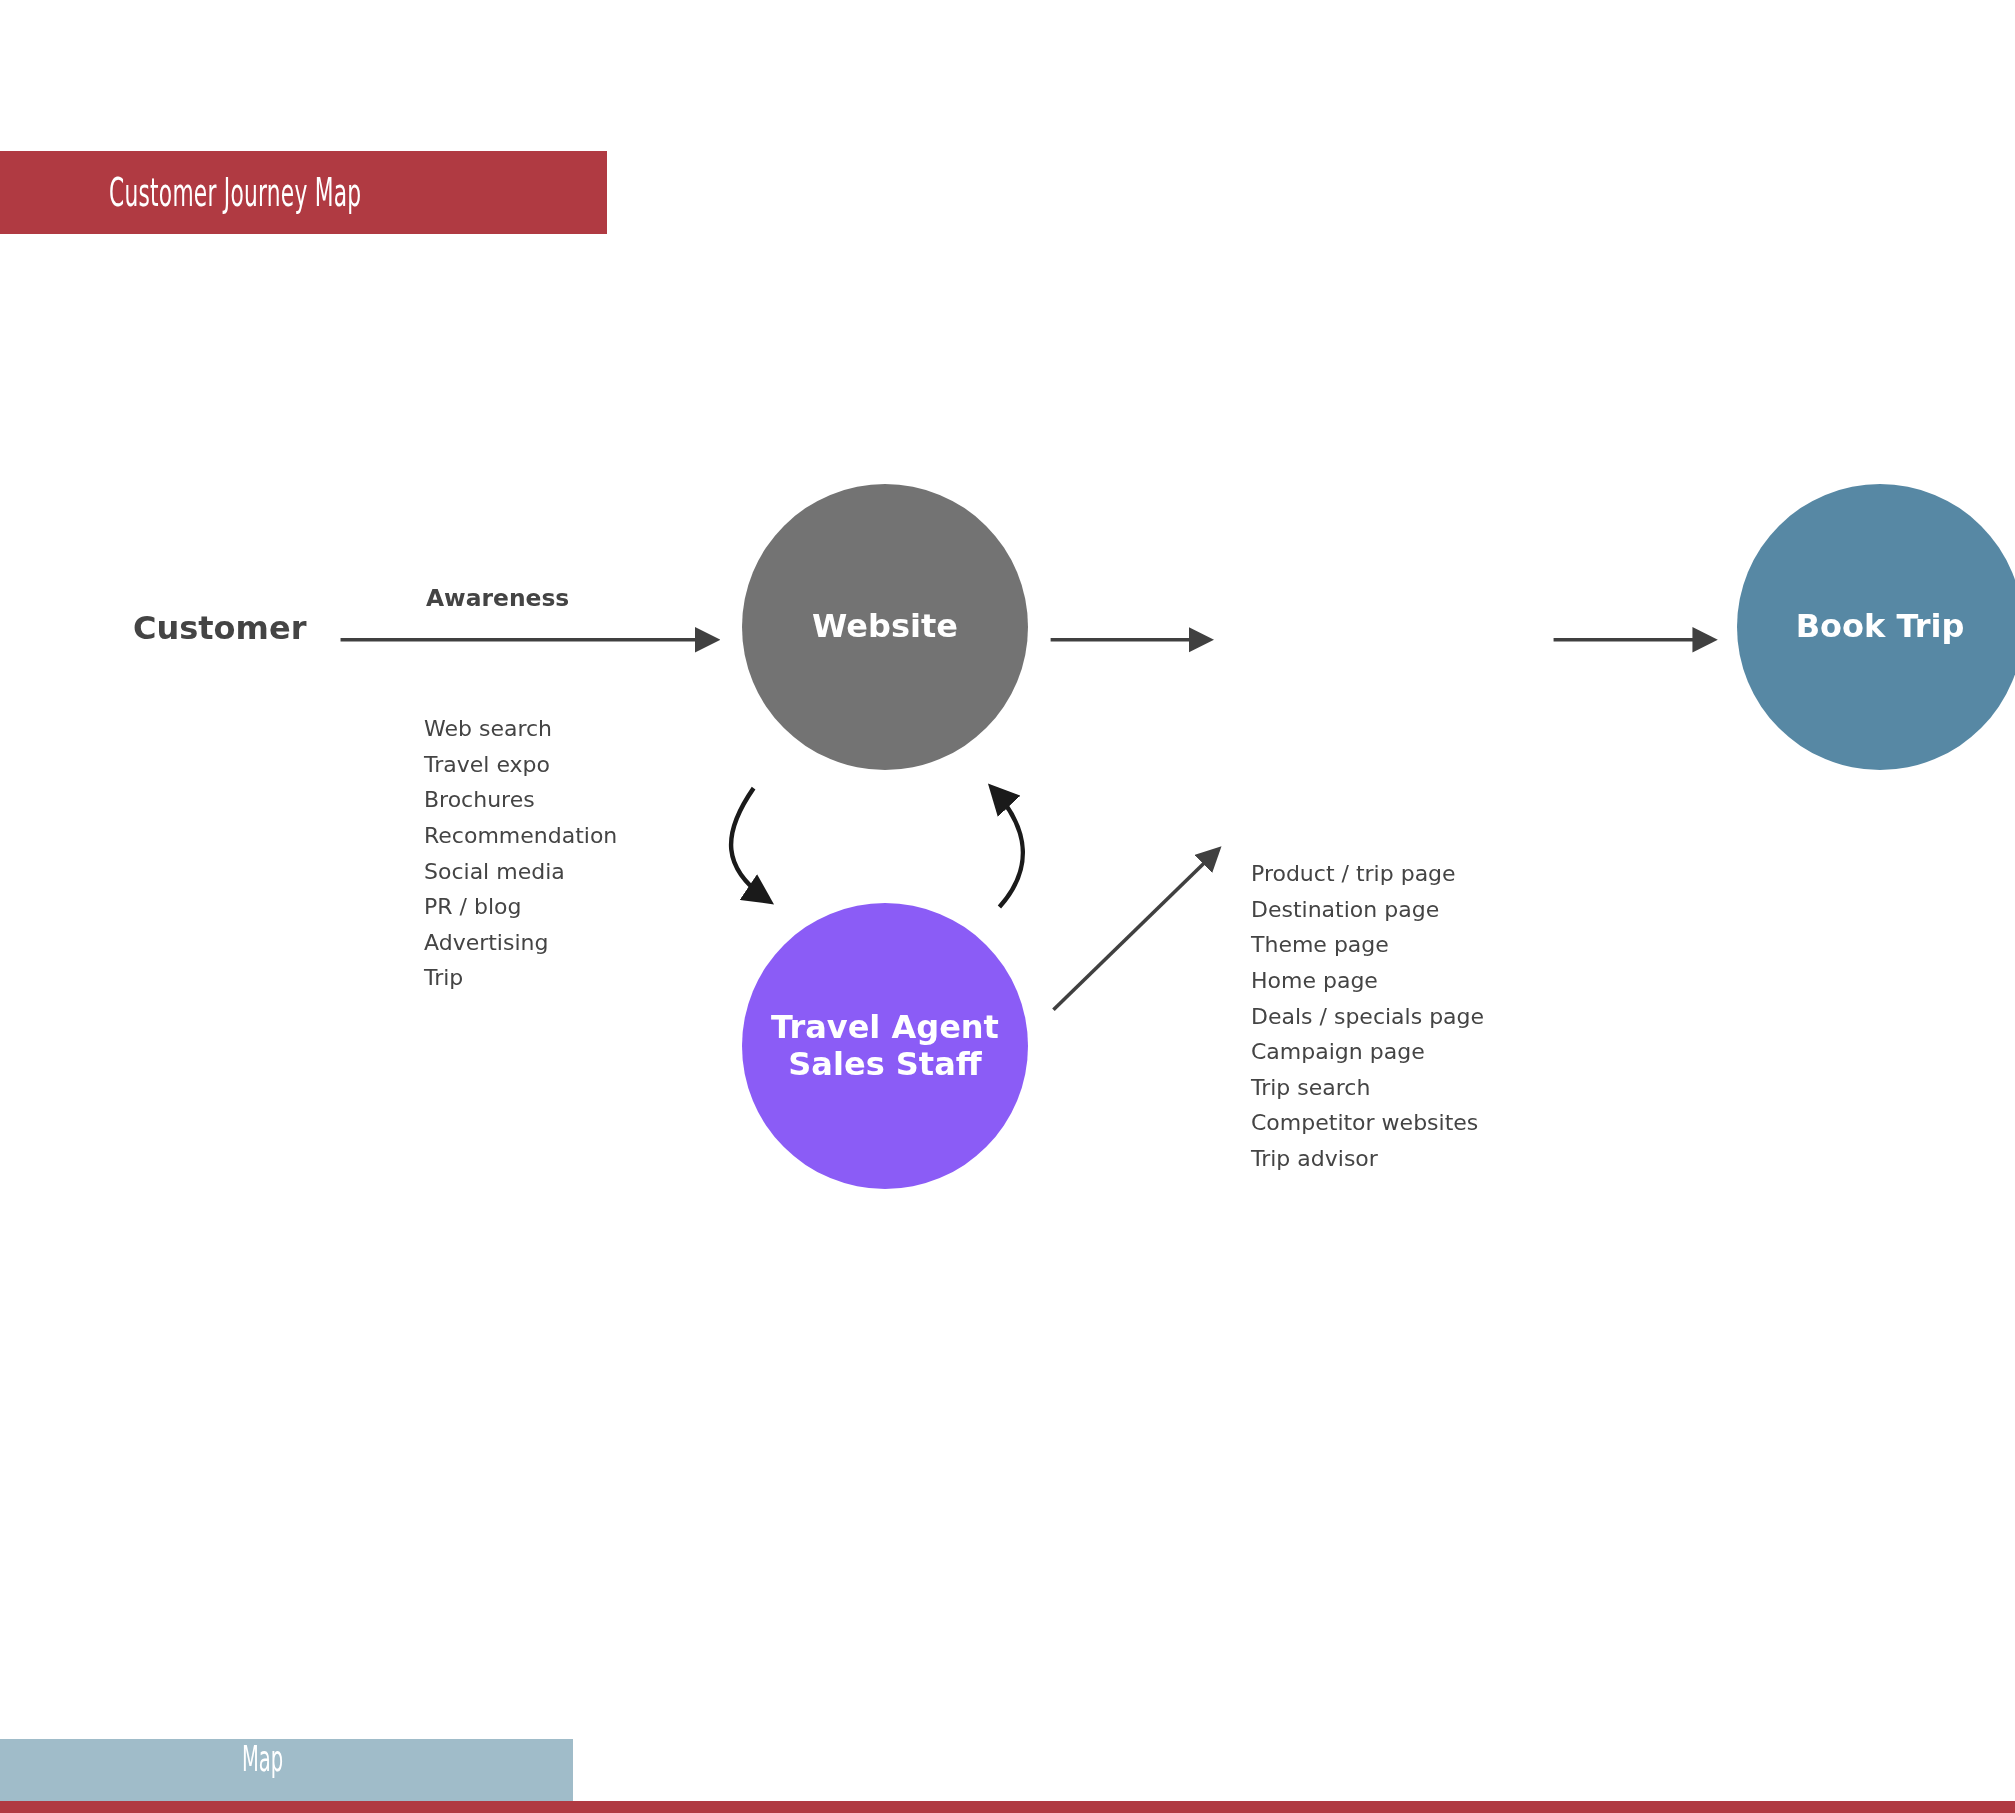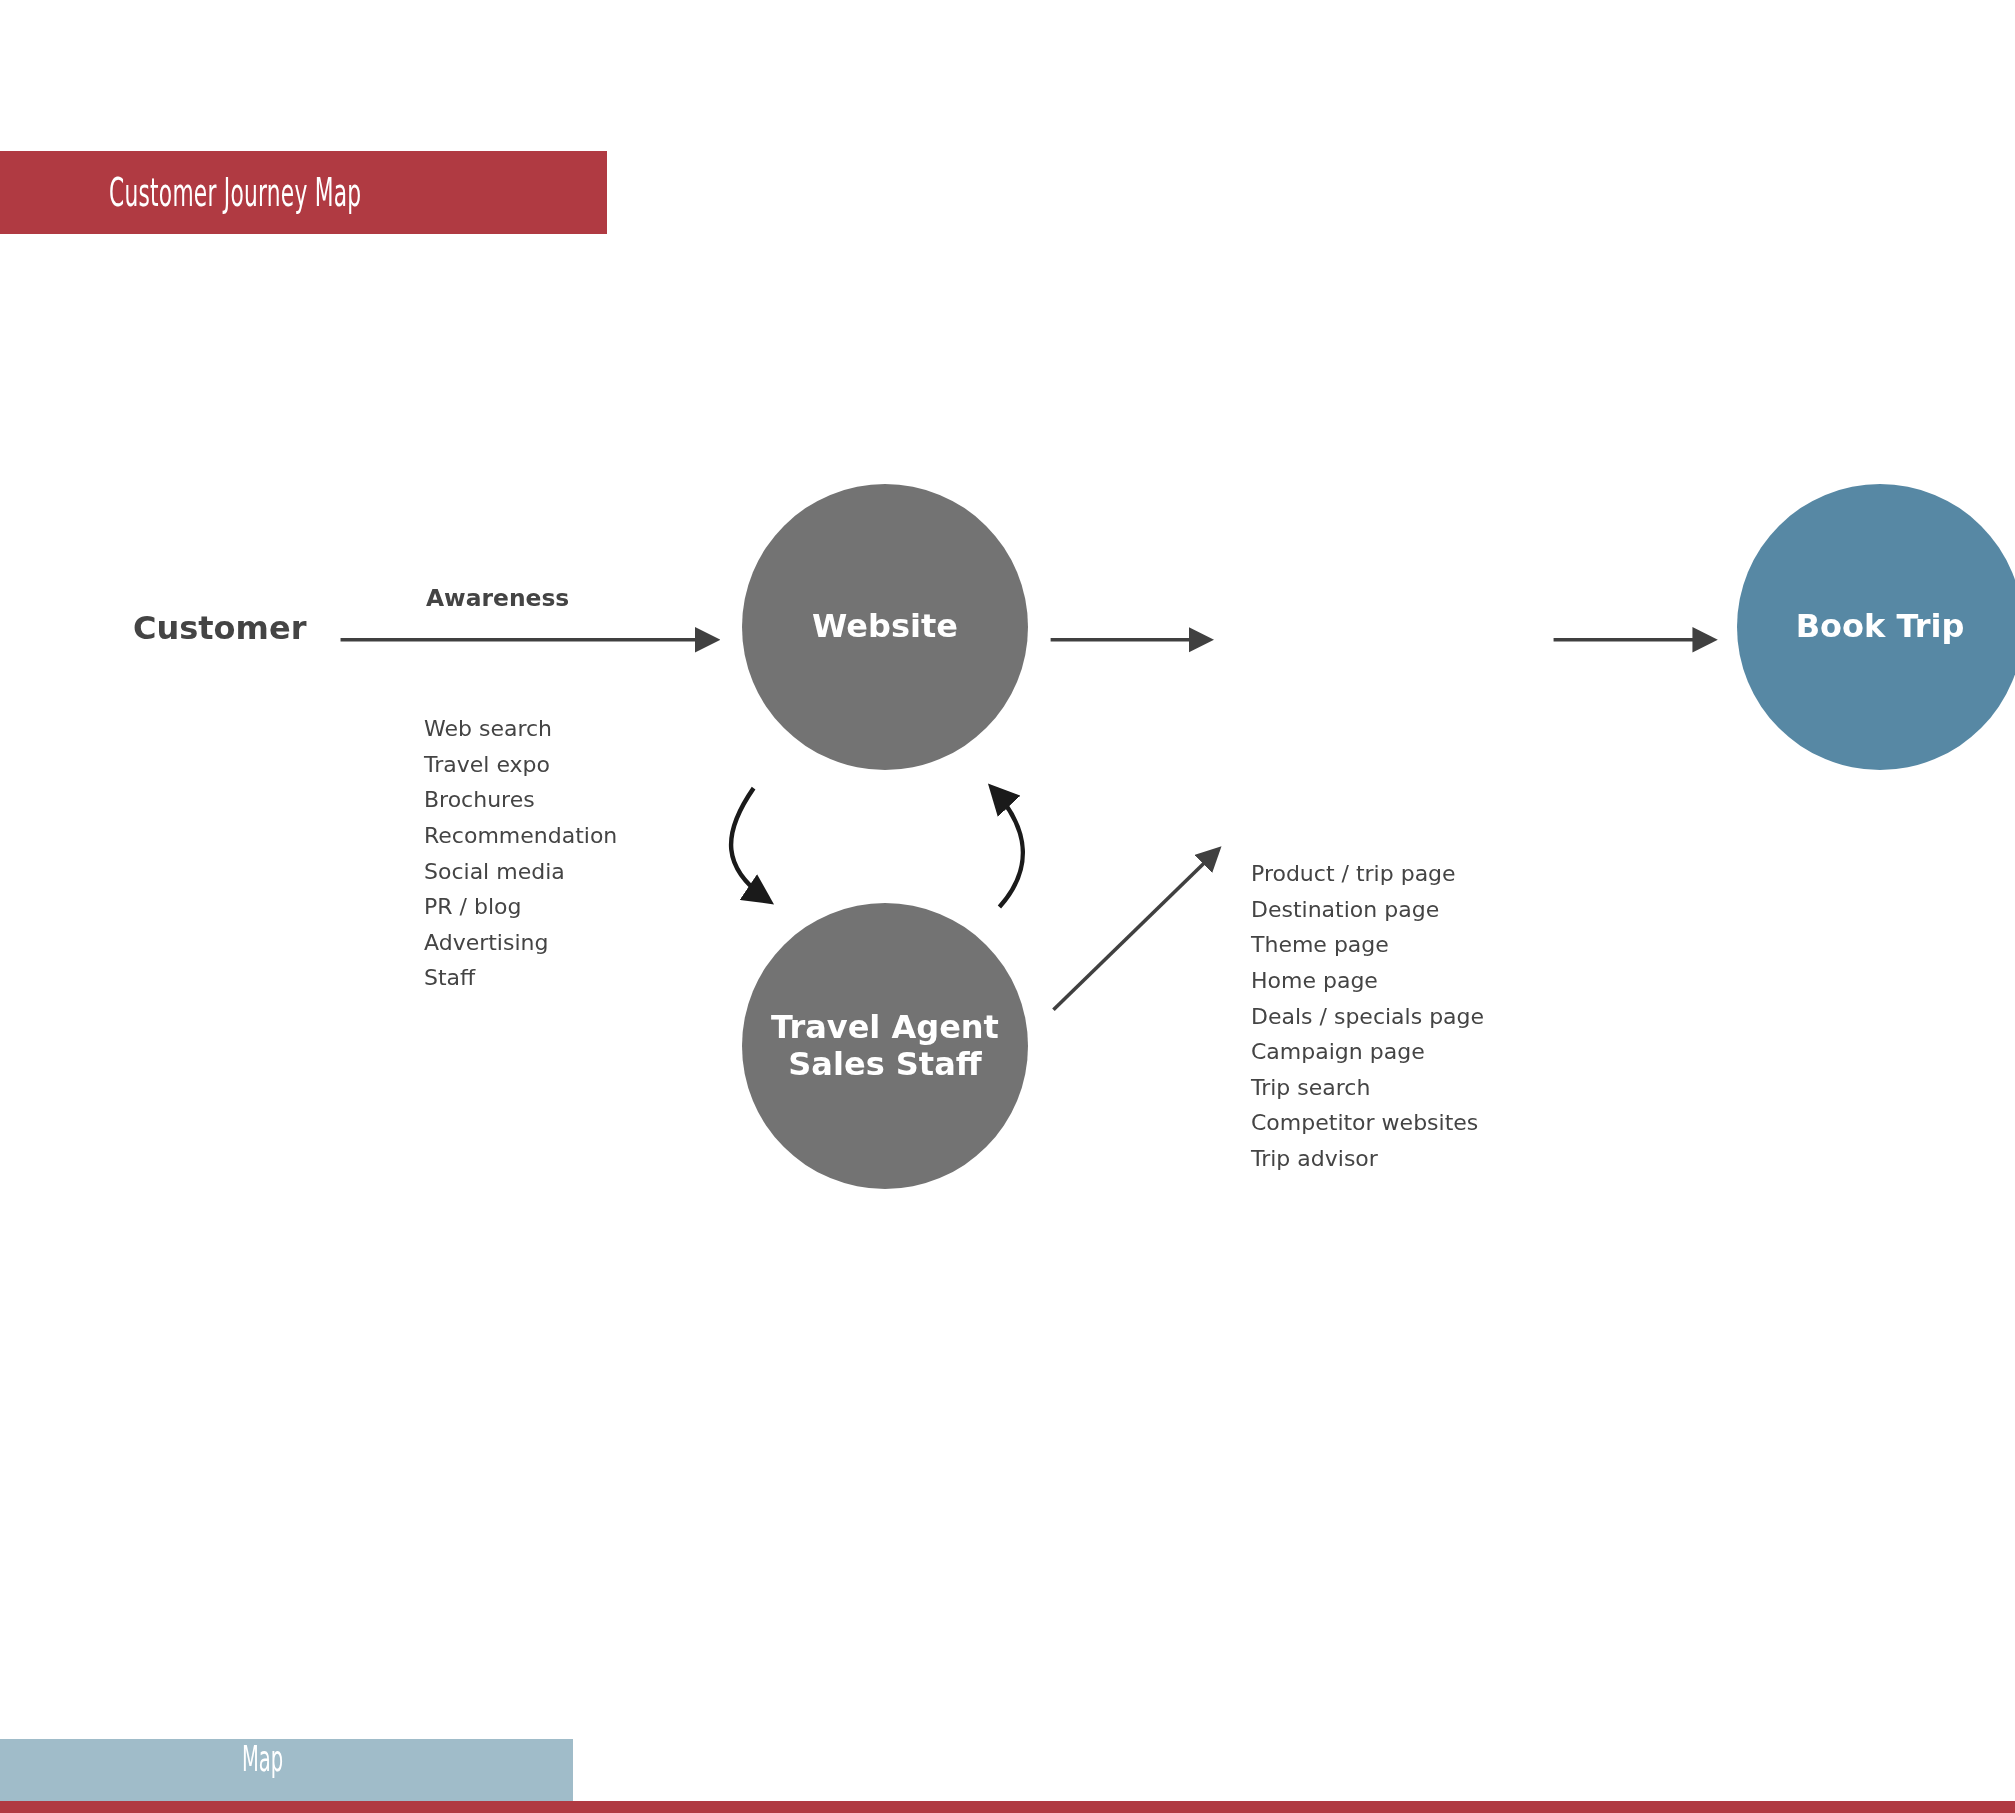--- a/index.html
+++ b/index.html
@@ -102,21 +102,21 @@
 
   #node-website {
     left: 742px;  top: 484px;
     width: 286px;  height: 286px;
     background: #737373;
     font-size: 32px;
   }
   #node-travel-agent {
     left: 742px;  top: 903px;
     width: 286px;  height: 286px;
-    background: #737373;
+    background: #8b5cf6;
     font-size: 32px;
   }
   #node-compare {
     left: 1234px;  top: 484px;
     width: 286px;  height: 286px;
     background: #84A7BC;
     font-size: 32px;
   }
   #node-book-trip {
     left: 1737px;  top: 484px;
@@ -176,21 +176,21 @@
   <div id="awareness-label">Awareness</div>
 
   <div id="touchpoints-awareness" class="touchpoint-list">
     <span class="touchpoint-item">Web search</span>
     <span class="touchpoint-item">Travel expo</span>
     <span class="touchpoint-item">Brochures</span>
     <span class="touchpoint-item">Recommendation</span>
     <span class="touchpoint-item">Social media</span>
     <span class="touchpoint-item">PR / blog</span>
     <span class="touchpoint-item">Advertising</span>
-    <span class="touchpoint-item">Staff</span>
+    <span class="touchpoint-item">Trip</span>
   </div>
 
   <div id="touchpoints-compare" class="touchpoint-list">
     <span class="touchpoint-item">Product / trip page</span>
     <span class="touchpoint-item">Destination page</span>
     <span class="touchpoint-item">Theme page</span>
     <span class="touchpoint-item">Home page</span>
     <span class="touchpoint-item">Deals / specials page</span>
     <span class="touchpoint-item">Campaign page</span>
     <span class="touchpoint-item">Trip search</span>

